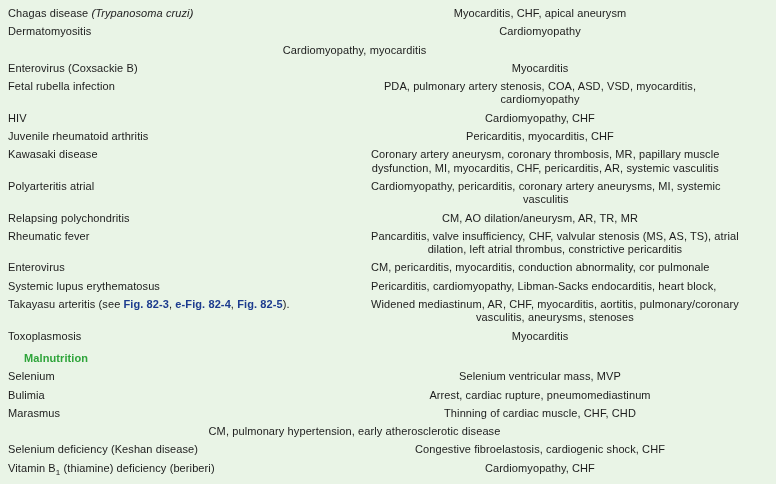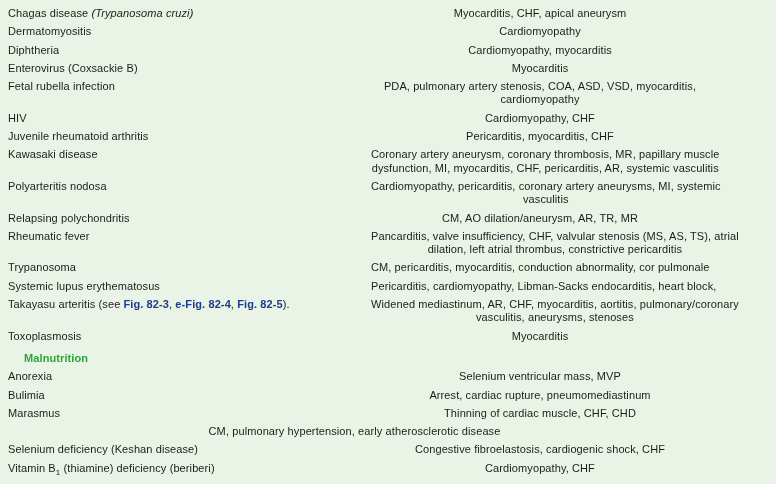--- a/index.html
+++ b/index.html
@@ -61,21 +61,20 @@
         <div class="line">Myocarditis, CHF, apical aneurysm</div>
       </div>
     </div>
     <div class="row">
       <div class="cell left"><span>Dermatomyositis</span></div>
       <div class="cell right">
         <div class="line">Cardiomyopathy</div>
       </div>
     </div>
     <div class="row">
-      <div class="cell left"><span>Diphtheria</span></div>
       <div class="cell right">
         <div class="line">Cardiomyopathy, myocarditis</div>
       </div>
     </div>
     <div class="row">
       <div class="cell left"><span>Enterovirus (Coxsackie B)</span></div>
       <div class="cell right">
         <div class="line">Myocarditis</div>
       </div>
     </div>
@@ -99,41 +98,41 @@
       </div>
     </div>
     <div class="row">
       <div class="cell left"><span>Kawasaki disease</span></div>
       <div class="cell right">
         <div class="line">Coronary artery aneurysm, coronary thrombosis, MR, papillary muscle</div>
         <div class="line">dysfunction, MI, myocarditis, CHF, pericarditis, AR, systemic vasculitis</div>
       </div>
     </div>
     <div class="row">
-      <div class="cell left"><span>Polyarteritis nodosa</span></div>
+      <div class="cell left"><span>Polyarteritis atrial</span></div>
       <div class="cell right">
         <div class="line">Cardiomyopathy, pericarditis, coronary artery aneurysms, MI, systemic</div>
         <div class="line">vasculitis</div>
       </div>
     </div>
     <div class="row">
       <div class="cell left"><span>Relapsing polychondritis</span></div>
       <div class="cell right">
         <div class="line">CM, AO dilation/aneurysm, AR, TR, MR</div>
       </div>
     </div>
     <div class="row">
       <div class="cell left"><span>Rheumatic fever</span></div>
       <div class="cell right">
         <div class="line">Pancarditis, valve insufficiency, CHF, valvular stenosis (MS, AS, TS), atrial</div>
         <div class="line">dilation, left atrial thrombus, constrictive pericarditis</div>
       </div>
     </div>
     <div class="row">
-      <div class="cell left"><span>Trypanosoma</span></div>
+      <div class="cell left"><span>Enterovirus</span></div>
       <div class="cell right">
         <div class="line">CM, pericarditis, myocarditis, conduction abnormality, cor pulmonale</div>
       </div>
     </div>
     <div class="row">
       <div class="cell left"><span>Systemic lupus erythematosus</span></div>
       <div class="cell right">
         <div class="line">Pericarditis, cardiomyopathy, Libman-Sacks endocarditis, heart block,</div>
       </div>
     </div>
@@ -147,21 +146,21 @@
     <div class="row">
       <div class="cell left"><span>Toxoplasmosis</span></div>
       <div class="cell right">
         <div class="line">Myocarditis</div>
       </div>
     </div>
     <div class="row section-row">
       <span class="section-label">Malnutrition</span>
     </div>
     <div class="row">
-      <div class="cell left"><span>Anorexia</span></div>
+      <div class="cell left"><span>Selenium</span></div>
       <div class="cell right">
         <div class="line">Selenium ventricular mass, MVP</div>
       </div>
     </div>
     <div class="row">
       <div class="cell left"><span>Bulimia</span></div>
       <div class="cell right">
         <div class="line">Arrest, cardiac rupture, pneumomediastinum</div>
       </div>
     </div>

